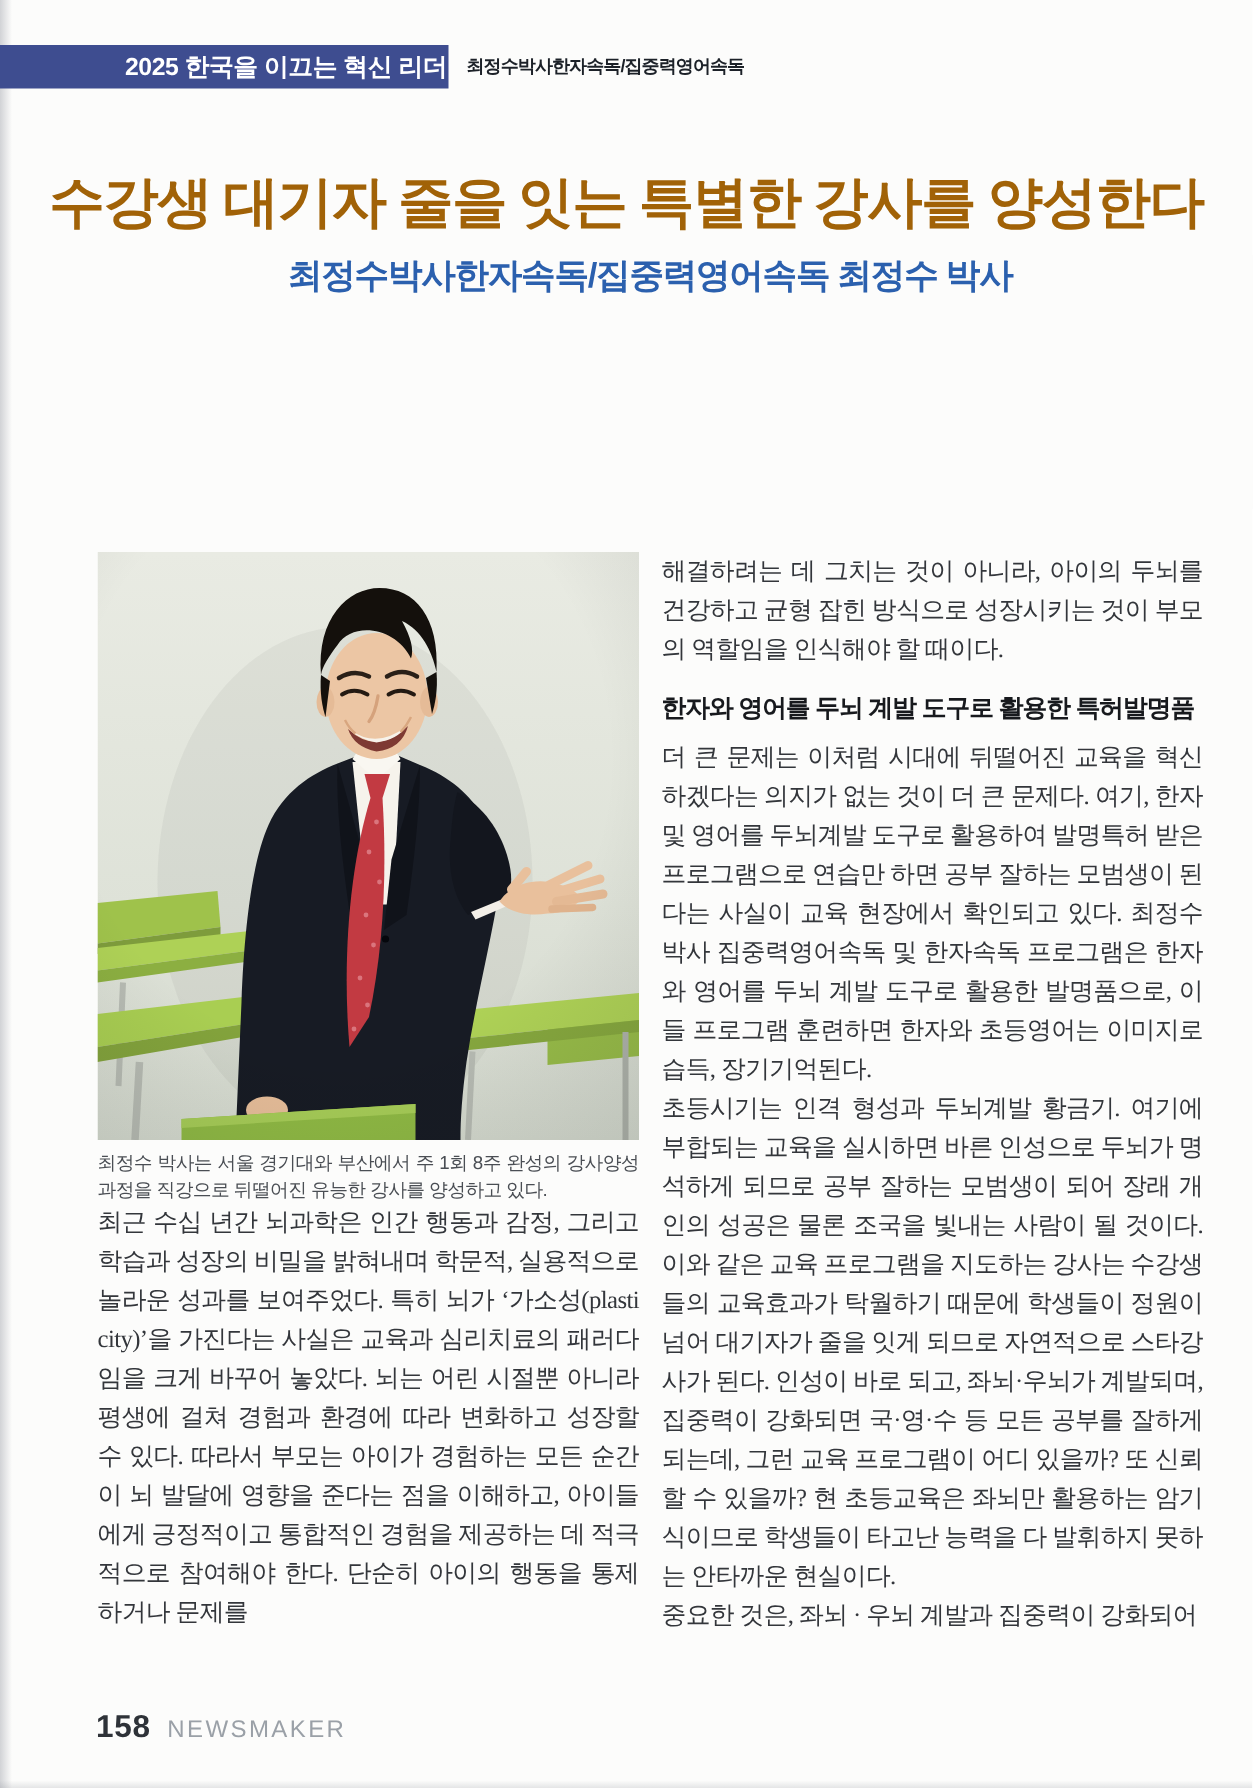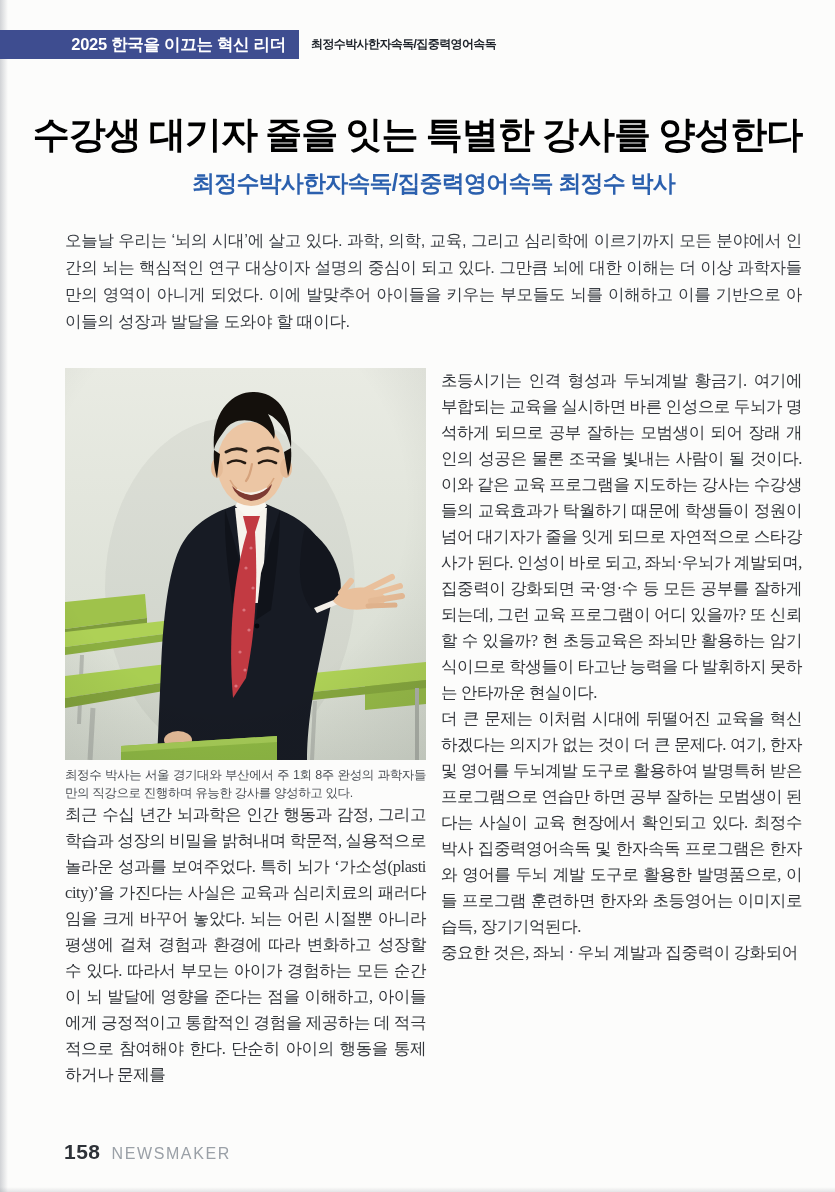--- a/index.html
+++ b/index.html
@@ -16,30 +16,30 @@
   }
   .edge-bottom {
     position:absolute; left:0; right:0; bottom:0; height:5px;
     background:linear-gradient(0deg, rgba(120,124,134,.18), rgba(120,124,134,0));
     pointer-events:none;
   }
   .header-bar {
     position:absolute; left:0; top:30px; width:299px; height:29px;
     background:#3e4d90; color:#ffffff;
     display:flex; align-items:center; justify-content:flex-end;
-    padding-right:13px; font-weight:bold; font-size:16.5px; letter-spacing:-0.3px;
+    padding-right:1px; font-weight:bold; font-size:16.5px; letter-spacing:-0.3px;
   }
   .header-cat {
     position:absolute; left:311px; top:36px;
     font-weight:bold; font-size:12px; color:#1c2128; letter-spacing:-0.6px;
   }
   .title {
     position:absolute; top:110px; left:0; width:100%;
     text-align:center; font-family:"Liberation Serif", serif;
-    font-weight:600; font-size:37px; color:#000000; letter-spacing:-1px;
+    font-weight:600; font-size:37px; color:#a16207; letter-spacing:-1px;
     white-space:nowrap;
   }
   .subtitle {
     position:absolute; top:168px; left:16px; width:100%;
     text-align:center; color:#2b60ae; font-weight:bold; font-size:23px;
     letter-spacing:-0.8px;
   }
   .intro {
     position:absolute; top:227px; left:65px; width:737px;
     font-size:16.5px; line-height:27px; color:#3a3e44;
@@ -83,21 +83,20 @@
   <div class="edge-bottom"></div>
 
   <div class="header-bar">
     <span>2025 한국을 이끄는 혁신 리더</span>
   </div>
   <div class="header-cat">최정수박사한자속독/집중력영어속독</div>
 
   <h1 class="title">수강생 대기자 줄을 잇는 특별한 강사를 양성한다</h1>
   <h2 class="subtitle">최정수박사한자속독/집중력영어속독 최정수 박사</h2>
 
-  <p class="intro">오늘날 우리는 ‘뇌의 시대’에 살고 있다. 과학, 의학, 교육, 그리고 심리학에 이르기까지 모든 분야에서 인간의 뇌는 핵심적인 연구 대상이자 설명의 중심이 되고 있다. 그만큼 뇌에 대한 이해는 더 이상 과학자들만의 영역이 아니게 되었다. 이에 발맞추어 아이들을 키우는 부모들도 뇌를 이해하고 이를 기반으로 아이들의 성장과 발달을 도와야 할 때이다.</p>
 
   <div class="columns">
 
     <div class="col col-left">
       <div class="photo-frame">
         <svg width="361" height="392" viewBox="0 0 361 392">
           <defs>
             <linearGradient id="wallg" x1="0" y1="0" x2="0" y2="1">
               <stop offset="0" stop-color="#e9ebe3"></stop>
               <stop offset="0.6" stop-color="#dee2d8"></stop>
@@ -230,27 +229,29 @@
           </g>
 
           <g>
             <path d="M56,378 L212,368 L212,392 L56,392 Z" fill="#8fb944"></path>
             <path d="M56,378 L212,368 L212,374 L56,384 Z" fill="#a6cc57"></path>
           </g>
 
           <rect width="361" height="392" fill="url(#vig)"></rect>
         </svg>
       </div>
-      <p class="caption">최정수 박사는 서울 경기대와 부산에서 주 1회 8주 완성의 과학자들만의 직강으로 진행하며 유능한 강사를 양성하고 있다.</p>
+      <p class="caption">최정수 박사는 서울 경기대와 부산에서 주 1회 8주 완성의 강사양성과정을 직강으로 뒤떨어진 유능한 강사를 양성하고 있다.</p>
       <p class="body-serif para">최근 수십 년간 뇌과학은 인간 행동과 감정, 그리고 학습과 성장의 비밀을 밝혀내며 학문적, 실용적으로 놀라운 성과를 보여주었다. 특히 뇌가 ‘가소성(plasticity)’을 가진다는 사실은 교육과 심리치료의 패러다임을 크게 바꾸어 놓았다. 뇌는 어린 시절뿐 아니라 평생에 걸쳐 경험과 환경에 따라 변화하고 성장할 수 있다. 따라서 부모는 아이가 경험하는 모든 순간이 뇌 발달에 영향을 준다는 점을 이해하고, 아이들에게 긍정적이고 통합적인 경험을 제공하는 데 적극적으로 참여해야 한다. 단순히 아이의 행동을 통제하거나 문제를</p>
     </div>
 
     <div class="col col-right">
+      <p class="body-serif para">해결하려는 데 그치는 것이 아니라, 아이의 두뇌를 건강하고 균형 잡힌 방식으로 성장시키는 것이 부모의 역할임을 인식해야 할 때이다.</p>
+      <h3 class="r-head">한자와 영어를 두뇌 계발 도구로 활용한 특허발명품</h3>
+      <p class="body-serif para">더 큰 문제는 이처럼 시대에 뒤떨어진 교육을 혁신하겠다는 의지가 없는 것이 더 큰 문제다. 여기, 한자 및 영어를 두뇌계발 도구로 활용하여 발명특허 받은 프로그램으로 연습만 하면 공부 잘하는 모범생이 된다는 사실이 교육 현장에서 확인되고 있다. 최정수박사 집중력영어속독 및 한자속독 프로그램은 한자와 영어를 두뇌 계발 도구로 활용한 발명품으로, 이들 프로그램 훈련하면 한자와 초등영어는 이미지로 습득, 장기기억된다.</p>
       <p class="body-serif para">초등시기는 인격 형성과 두뇌계발 황금기. 여기에 부합되는 교육을 실시하면 바른 인성으로 두뇌가 명석하게 되므로 공부 잘하는 모범생이 되어 장래 개인의 성공은 물론 조국을 빛내는 사람이 될 것이다. 이와 같은 교육 프로그램을 지도하는 강사는 수강생들의 교육효과가 탁월하기 때문에 학생들이 정원이 넘어 대기자가 줄을 잇게 되므로 자연적으로 스타강사가 된다. 인성이 바로 되고, 좌뇌·우뇌가 계발되며, 집중력이 강화되면 국·영·수 등 모든 공부를 잘하게 되는데, 그런 교육 프로그램이 어디 있을까? 또 신뢰할 수 있을까? 현 초등교육은 좌뇌만 활용하는 암기식이므로 학생들이 타고난 능력을 다 발휘하지 못하는 안타까운 현실이다.</p>
-      <p class="body-serif para">더 큰 문제는 이처럼 시대에 뒤떨어진 교육을 혁신하겠다는 의지가 없는 것이 더 큰 문제다. 여기, 한자 및 영어를 두뇌계발 도구로 활용하여 발명특허 받은 프로그램으로 연습만 하면 공부 잘하는 모범생이 된다는 사실이 교육 현장에서 확인되고 있다. 최정수박사 집중력영어속독 및 한자속독 프로그램은 한자와 영어를 두뇌 계발 도구로 활용한 발명품으로, 이들 프로그램 훈련하면 한자와 초등영어는 이미지로 습득, 장기기억된다.</p>
       <p class="body-serif para">중요한 것은, 좌뇌 · 우뇌 계발과 집중력이 강화되어</p>
     </div>
 
   </div>
 
   <div class="footer">
     <span class="page-num">158</span>
     <span class="mag-name">NEWSMAKER</span>
   </div>
 </div>

